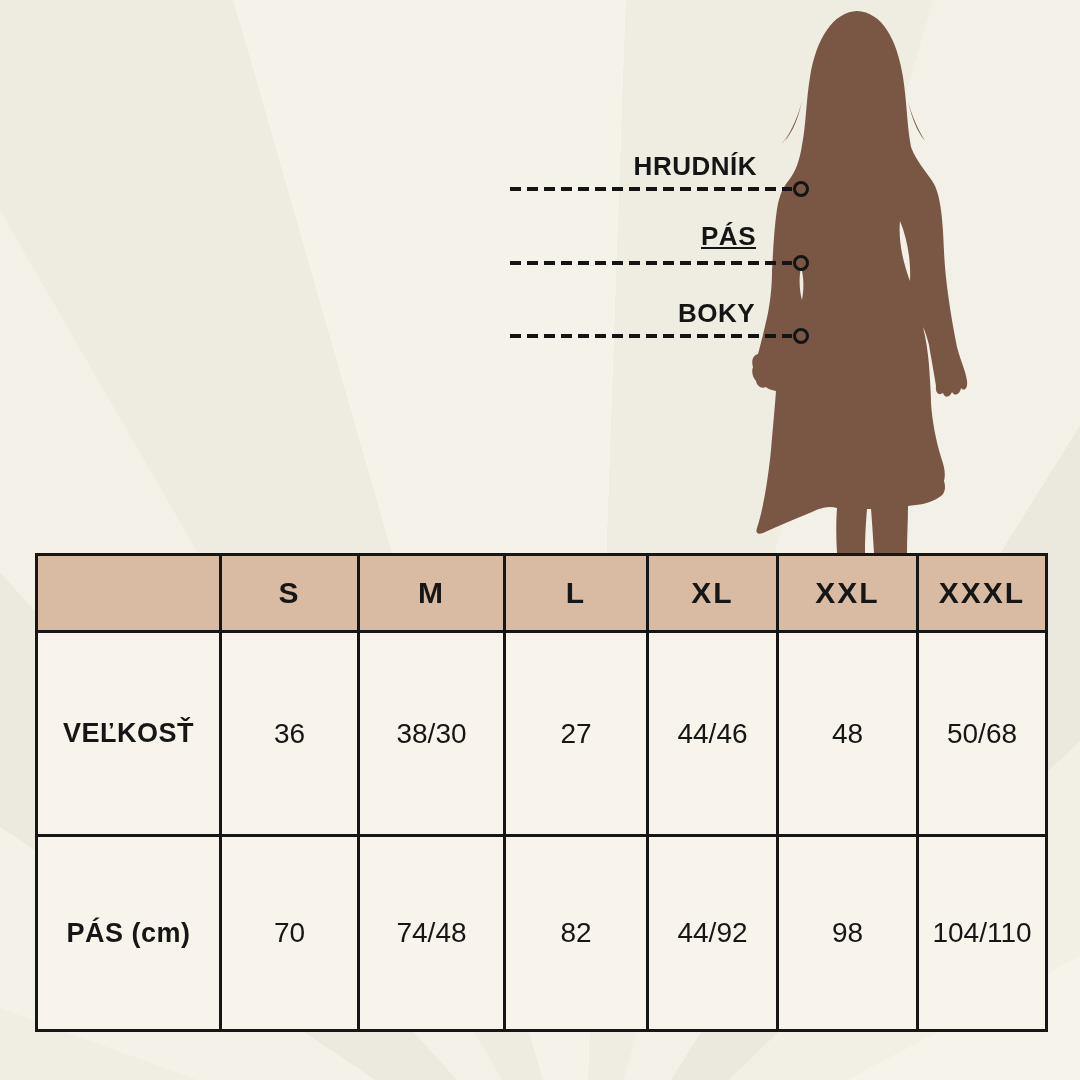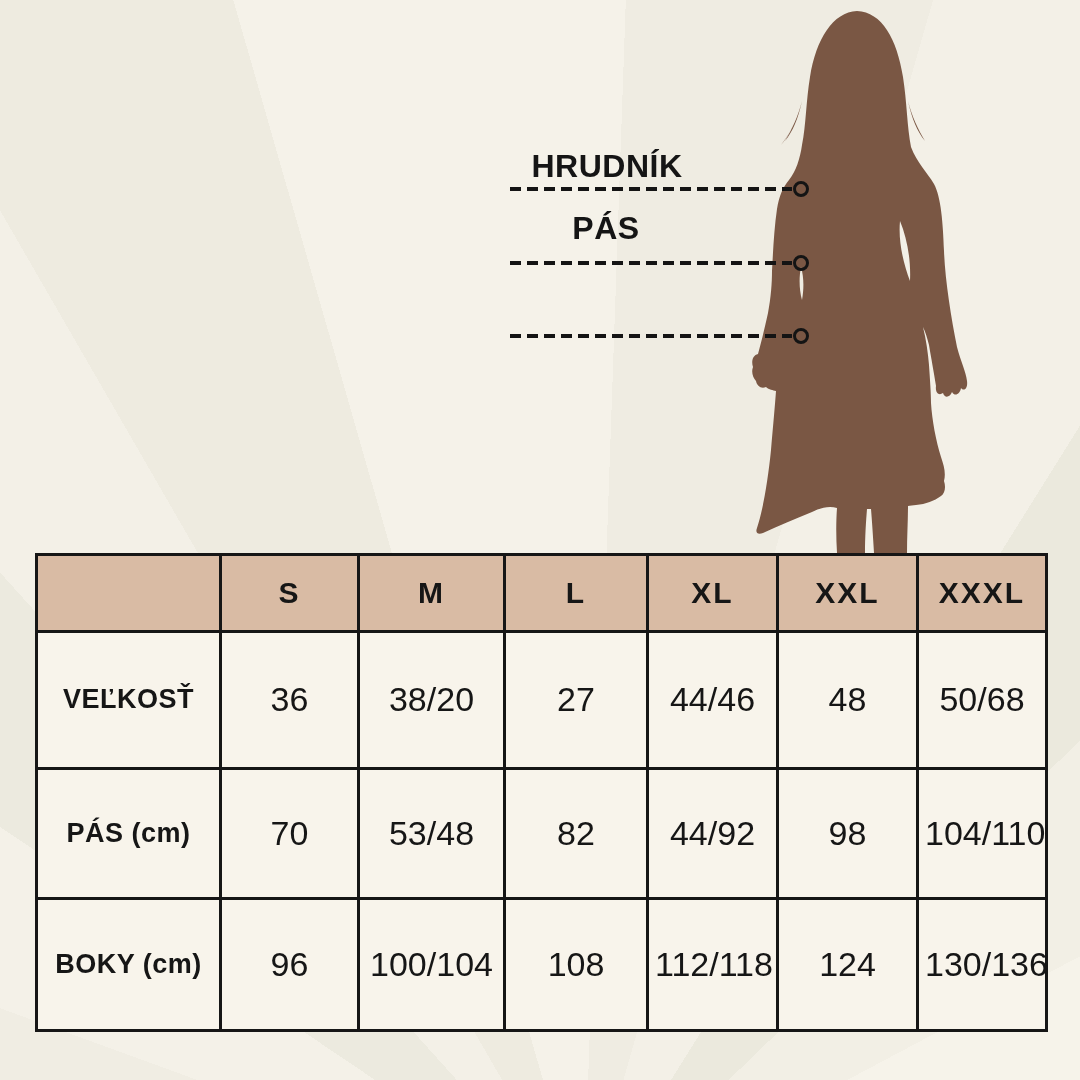--- a/index.html
+++ b/index.html
@@ -23,34 +23,34 @@
         #f6f3ea 152deg 166deg,
         #f0ede3 166deg 180deg,
         #f1eee5 180deg 360deg);
   }
 
   
   .figure{position:absolute;left:730px;top:5px;width:290px;height:549px;z-index:1;}
 
   
   .m-label{
-    position:absolute;width:300px;text-align:center;
-    font-weight:bold;font-size:32px;line-height:30px;letter-spacing:.5px;
+    position:absolute;width:300px;text-align:right;
+    font-weight:bold;font-size:26px;line-height:30px;letter-spacing:.5px;
     color:#151515;z-index:2;
   }
   .m-line{
     position:absolute;height:4px;width:282px;left:510px;z-index:2;
     background:repeating-linear-gradient(90deg,#141414 0 11px,transparent 11px 17px);
   }
   .m-dot{
     position:absolute;width:10px;height:10px;left:793px;z-index:2;
     border:3px solid #141414;border-radius:50%;background:transparent;
   }
   #line-hrudnik{top:187px;} #dot-hrudnik{top:181px;} #label-hrudnik{left:457px;top:151px;}
-  #line-pas{top:261px;}     #dot-pas{top:255px;}     #label-pas{left:456px;top:213px;}
+  #line-pas{top:261px;}     #dot-pas{top:255px;}     #label-pas{left:456px;top:221px;text-decoration:underline;}
   #line-boky{top:334px;}    #dot-boky{top:328px;}    #label-boky{left:455px;top:298px;}
 
   
   table.size-chart{
     position:absolute;left:35px;top:553px;z-index:3;
     width:1010px;height:479px;
     border-collapse:collapse;table-layout:fixed;
     color:#161616;
   }
   table.size-chart th,table.size-chart td{
@@ -60,21 +60,21 @@
     padding:0 6px;
   }
   table.size-chart thead th{
     background:#d9bba4;
     font-size:30px;font-weight:bold;letter-spacing:2px;
   }
   table.size-chart tbody th{
     font-size:27px;font-weight:bold;letter-spacing:.5px;
   }
   table.size-chart tbody td{
-    font-size:34px;font-weight:normal;
+    font-size:28px;font-weight:normal;
   }
   tr.r-head{height:77px;}
   tr.r-0{height:82px;padding-left:16px;} tr.r-1{height:83px;} tr.r-2{height:78px;padding-left:36px;}
   tr.r-3{height:79px;} tr.r-4{height:80px;}
 </style>
 </head>
 <body>
 
 <div class="canvas">
 
@@ -134,20 +134,21 @@
   </svg>
 
   <div class="m-label" id="label-hrudnik">HRUDNÍK</div>
   <div class="m-line" id="line-hrudnik"></div>
   <div class="m-dot" id="dot-hrudnik"></div>
 
   <div class="m-label" id="label-pas">PÁS</div>
   <div class="m-line" id="line-pas"></div>
   <div class="m-dot" id="dot-pas"></div>
 
+  <div class="m-label" id="label-boky">BOKY</div>
   <div class="m-line" id="line-boky"></div>
   <div class="m-dot" id="dot-boky"></div>
 
   <table class="size-chart">
     <colgroup>
       <col style="width:184px">
         <col style="width:138px">
         <col style="width:146px">
       <col style="width:143px">
         <col style="width:130px">
@@ -162,40 +163,31 @@
         <th>L</th>
         <th>XL</th>
         <th>XXL</th>
         <th>XXXL</th>
       </tr>
     </thead>
     <tbody>
       <tr class="r-0">
         <th>VEĽKOSŤ</th>
         <td>36</td>
-        <td>38/20</td>
+        <td>38/30</td>
         <td>27</td>
         <td>44/46</td>
         <td>48</td>
         <td>50/68</td>
       </tr>
       <tr class="r-2">
         <th>PÁS (cm)</th>
         <td>70</td>
-        <td>53/48</td>
+        <td>74/48</td>
         <td>82</td>
         <td>44/92</td>
         <td>98</td>
         <td>104/110</td>
-      </tr>
-      <tr class="r-3">
-        <th>BOKY (cm)</th>
-        <td>96</td>
-        <td>100/104</td>
-        <td>108</td>
-        <td>112/118</td>
-        <td>124</td>
-        <td>130/136</td>
       </tr>
     </tbody>
   </table>
 
 </div>
 
 </body></html>

